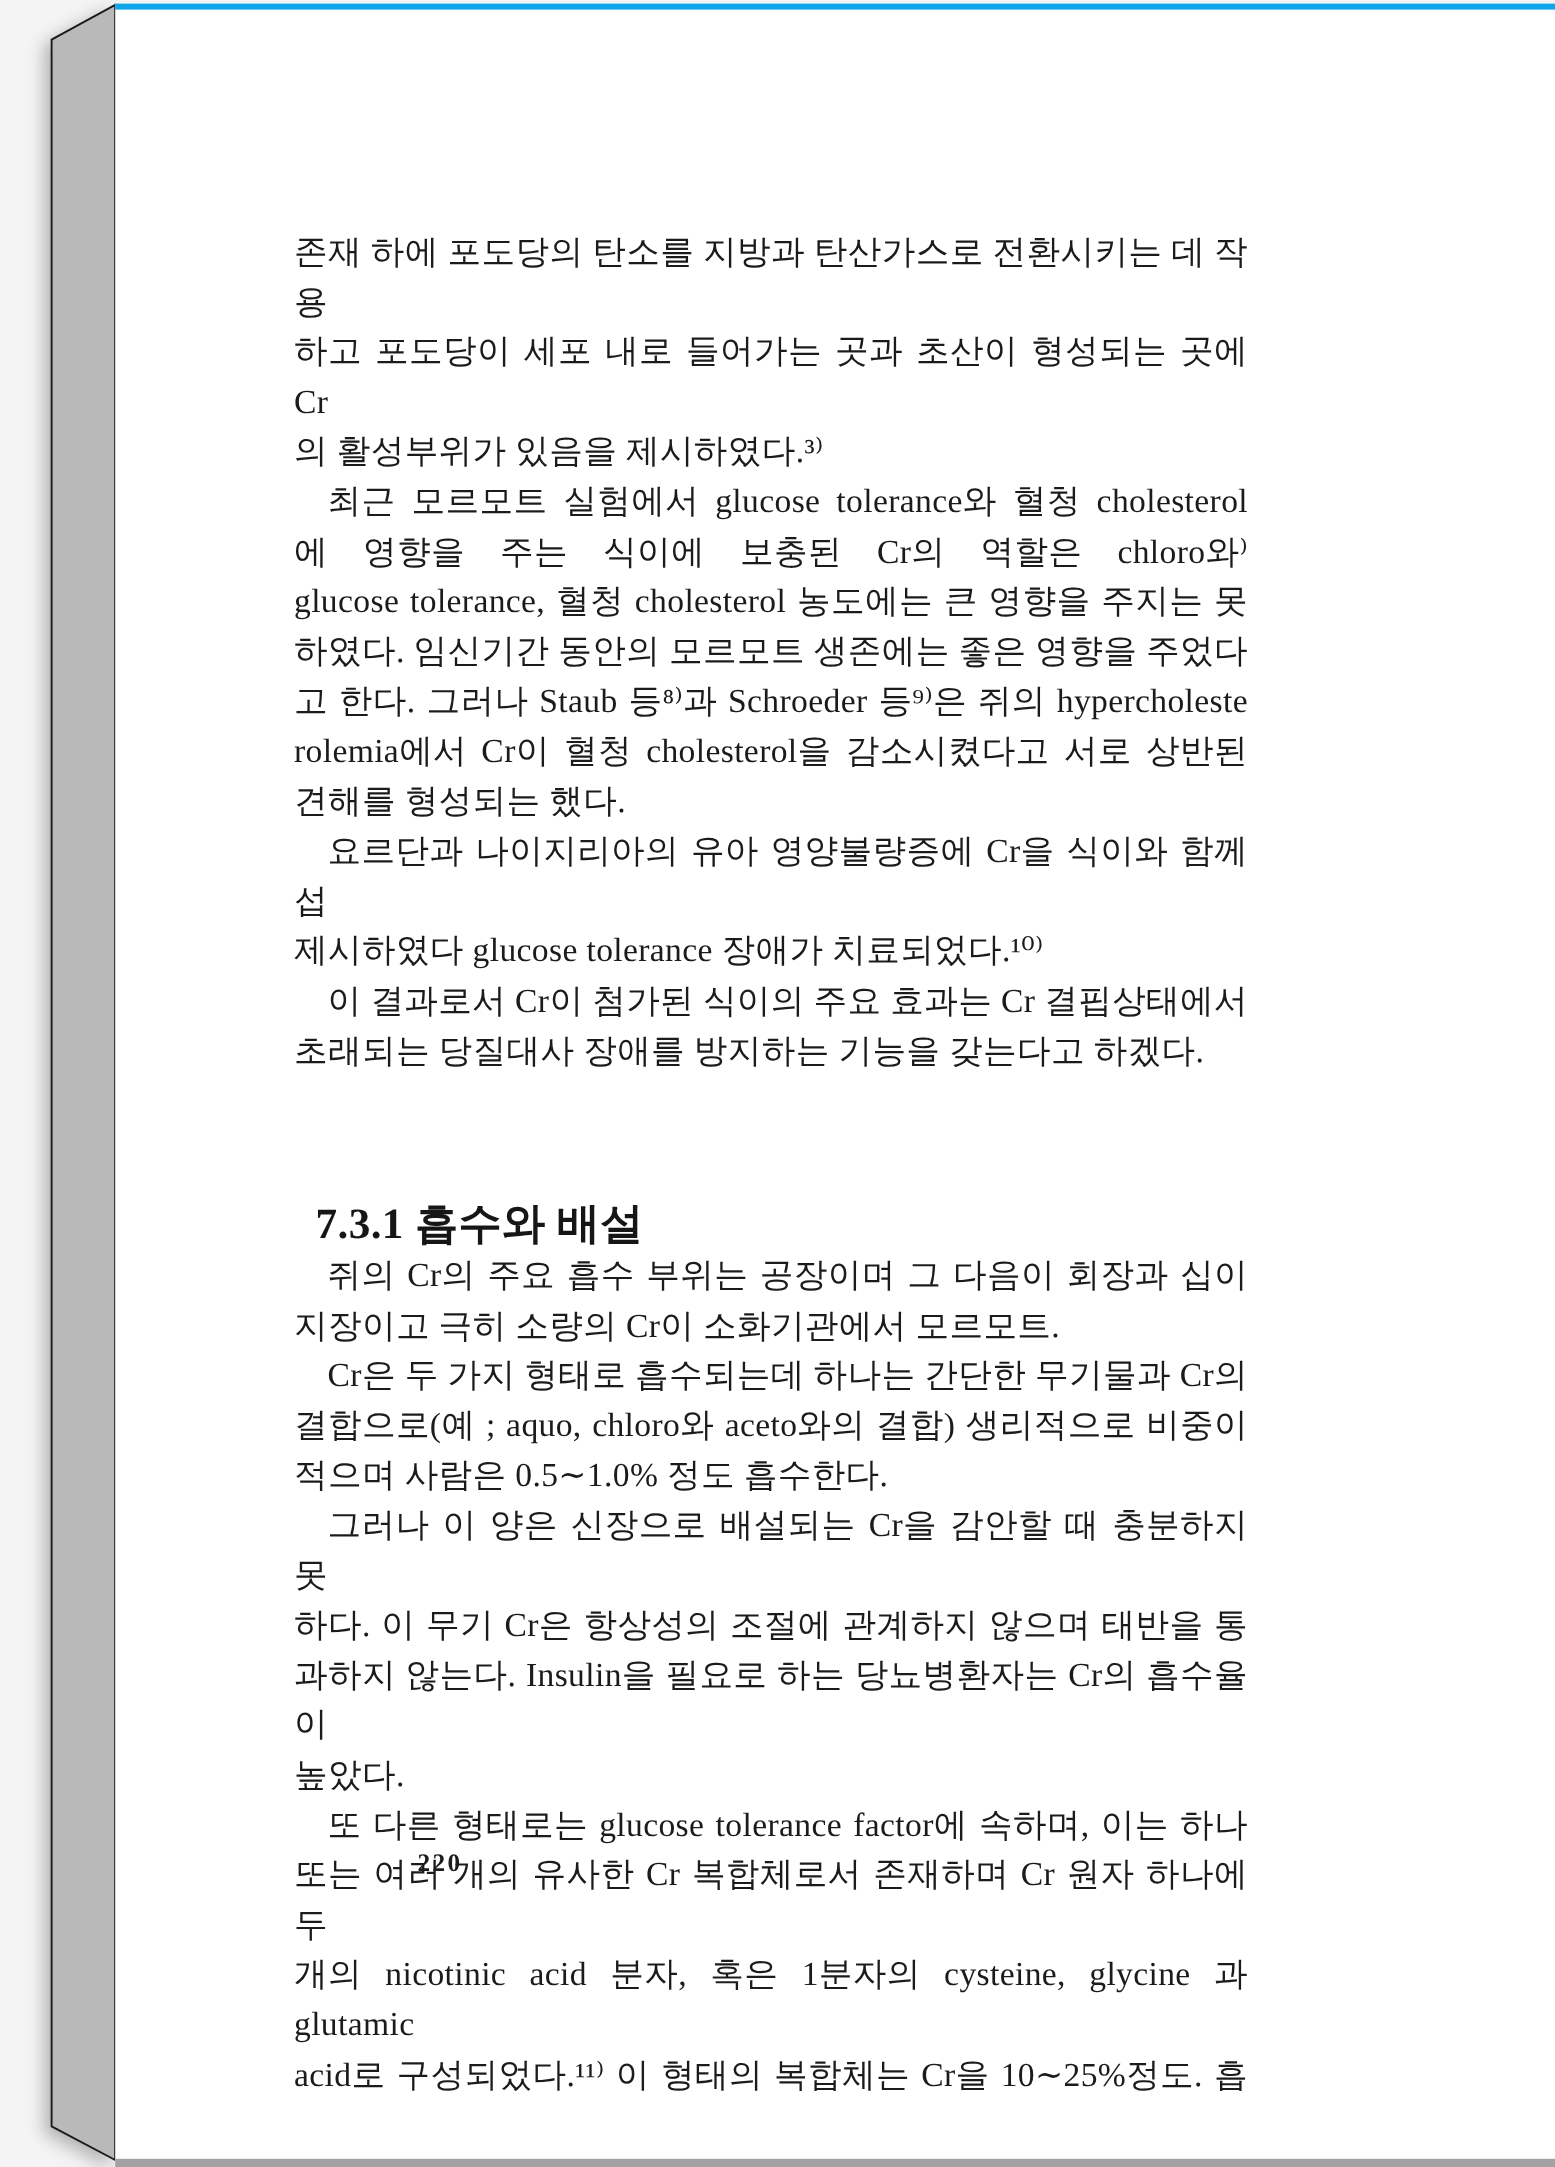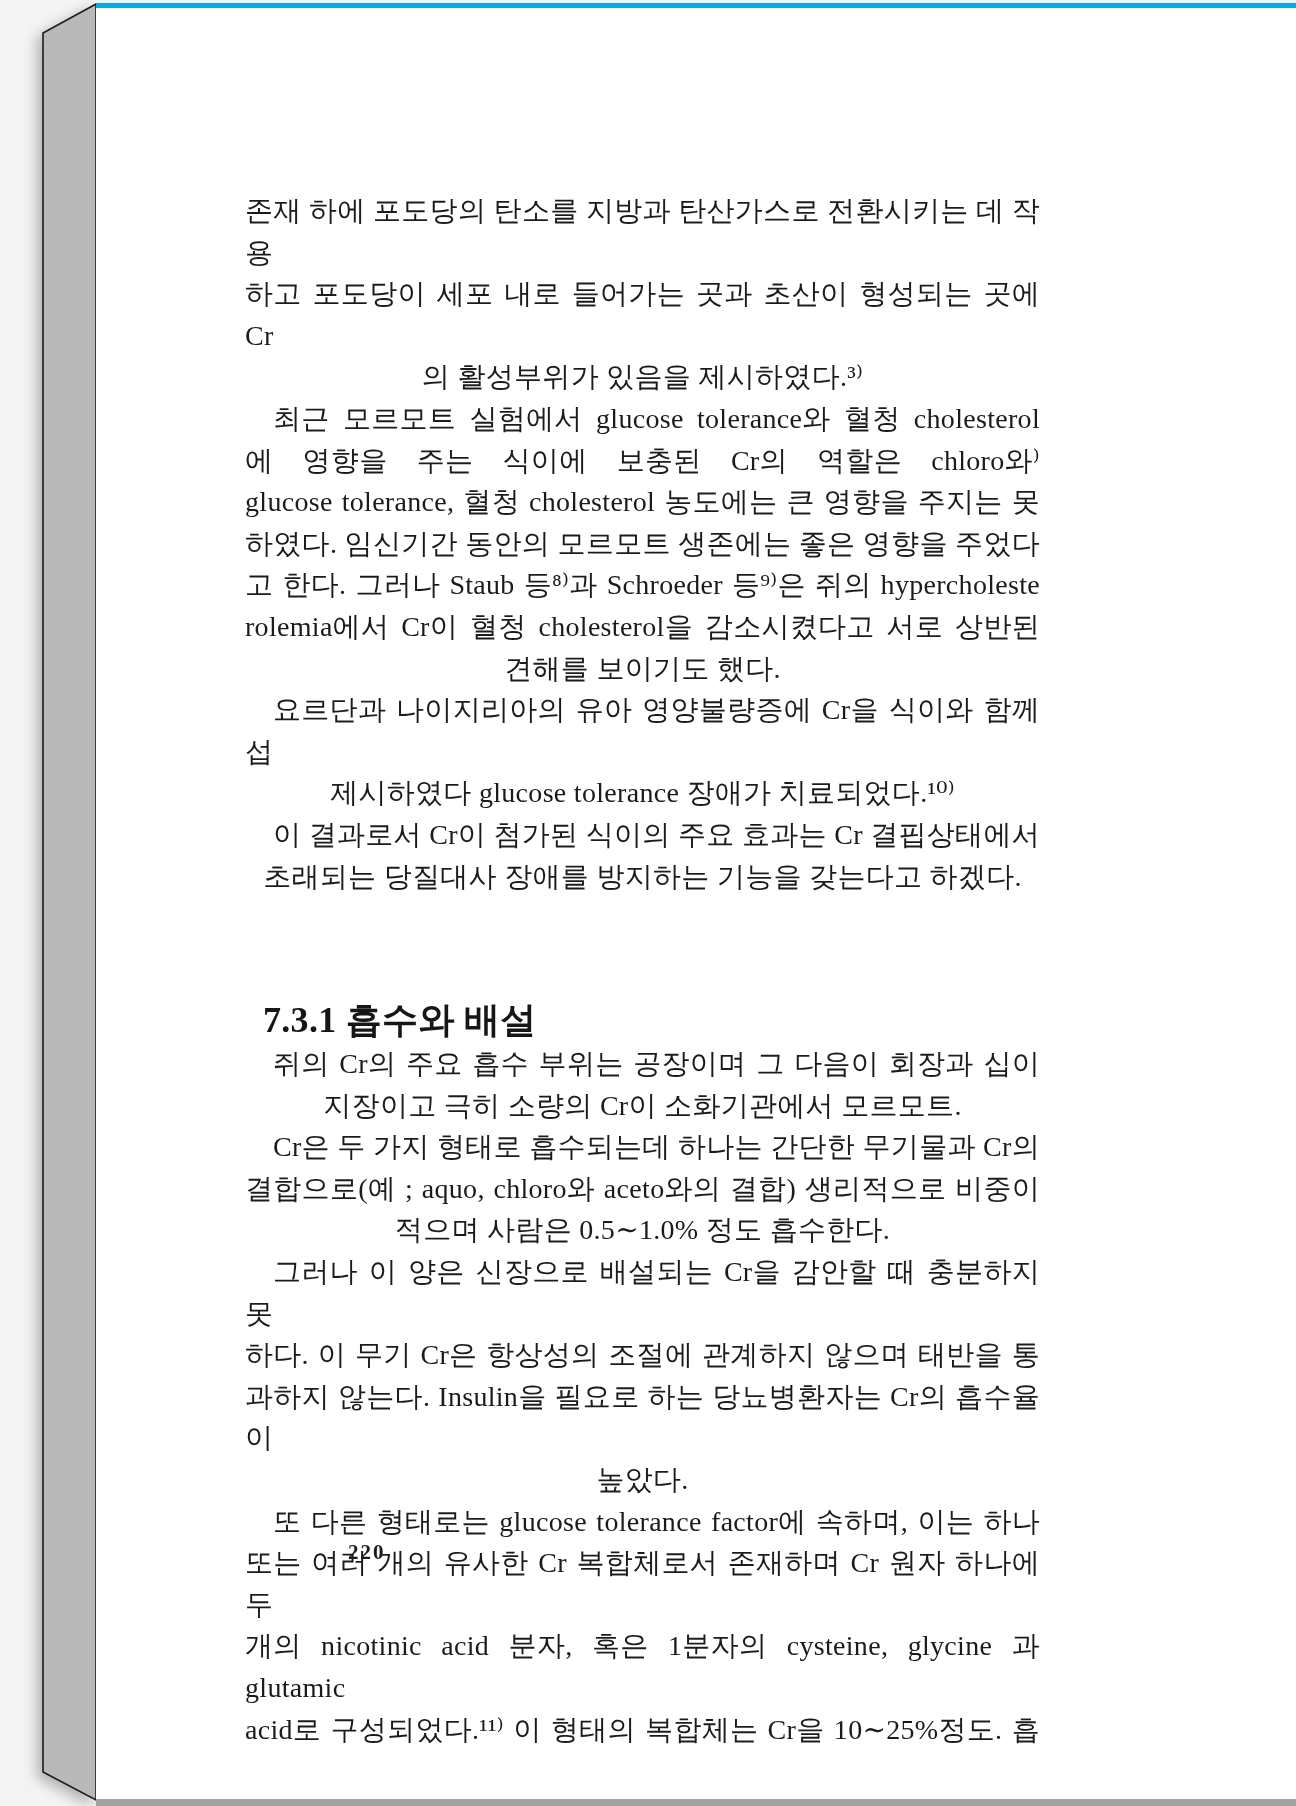--- a/index.html
+++ b/index.html
@@ -47,21 +47,21 @@
     top: 182px;
     width: 795px;
     color: #1b1b1b;
     font-size: 28px;
     line-height: 41.6px;
     letter-spacing: 0.3px;
   }
   .para { margin: 0; }
   .line {
     white-space: normal;
-    text-align: center;
+    text-align: left;
   }
   .line.fill {
     text-align: justify;
     text-align-last: justify;
   }
   .line.indent {
     text-indent: 28px;
   }
   .heading {
     margin-top: 66px;
@@ -107,21 +107,21 @@
           <div class="line fill">하고 포도당이 세포 내로 들어가는 곳과 초산이 형성되는 곳에 Cr</div>
           <div class="line">의 활성부위가 있음을 제시하였다.³⁾</div>
         </div>
         <div class="para">
           <div class="line fill indent">최근 모르모트 실험에서 glucose tolerance와 혈청 cholesterol</div>
           <div class="line fill">에 영향을 주는 식이에 보충된 Cr의 역할은 chloro와⁾</div>
           <div class="line fill">glucose tolerance, 혈청 cholesterol 농도에는 큰 영향을 주지는 못</div>
           <div class="line fill">하였다. 임신기간 동안의 모르모트 생존에는 좋은 영향을 주었다</div>
           <div class="line fill">고 한다. 그러나 Staub 등⁸⁾과 Schroeder 등⁹⁾은 쥐의 hypercholeste</div>
           <div class="line fill">rolemia에서 Cr이 혈청 cholesterol을 감소시켰다고 서로 상반된</div>
-          <div class="line">견해를 보이기도 했다.</div>
+          <div class="line">견해를 형성되는 했다.</div>
         </div>
         <div class="para">
           <div class="line fill indent">요르단과 나이지리아의 유아 영양불량증에 Cr을 식이와 함께 섭</div>
           <div class="line">제시하였다 glucose tolerance 장애가 치료되었다.¹⁰⁾</div>
         </div>
         <div class="para">
           <div class="line fill indent">이 결과로서 Cr이 첨가된 식이의 주요 효과는 Cr 결핍상태에서</div>
           <div class="line">초래되는 당질대사 장애를 방지하는 기능을 갖는다고 하겠다.</div>
         </div>
         <div class="subheading">7.3.1  흡수와 배설</div>

